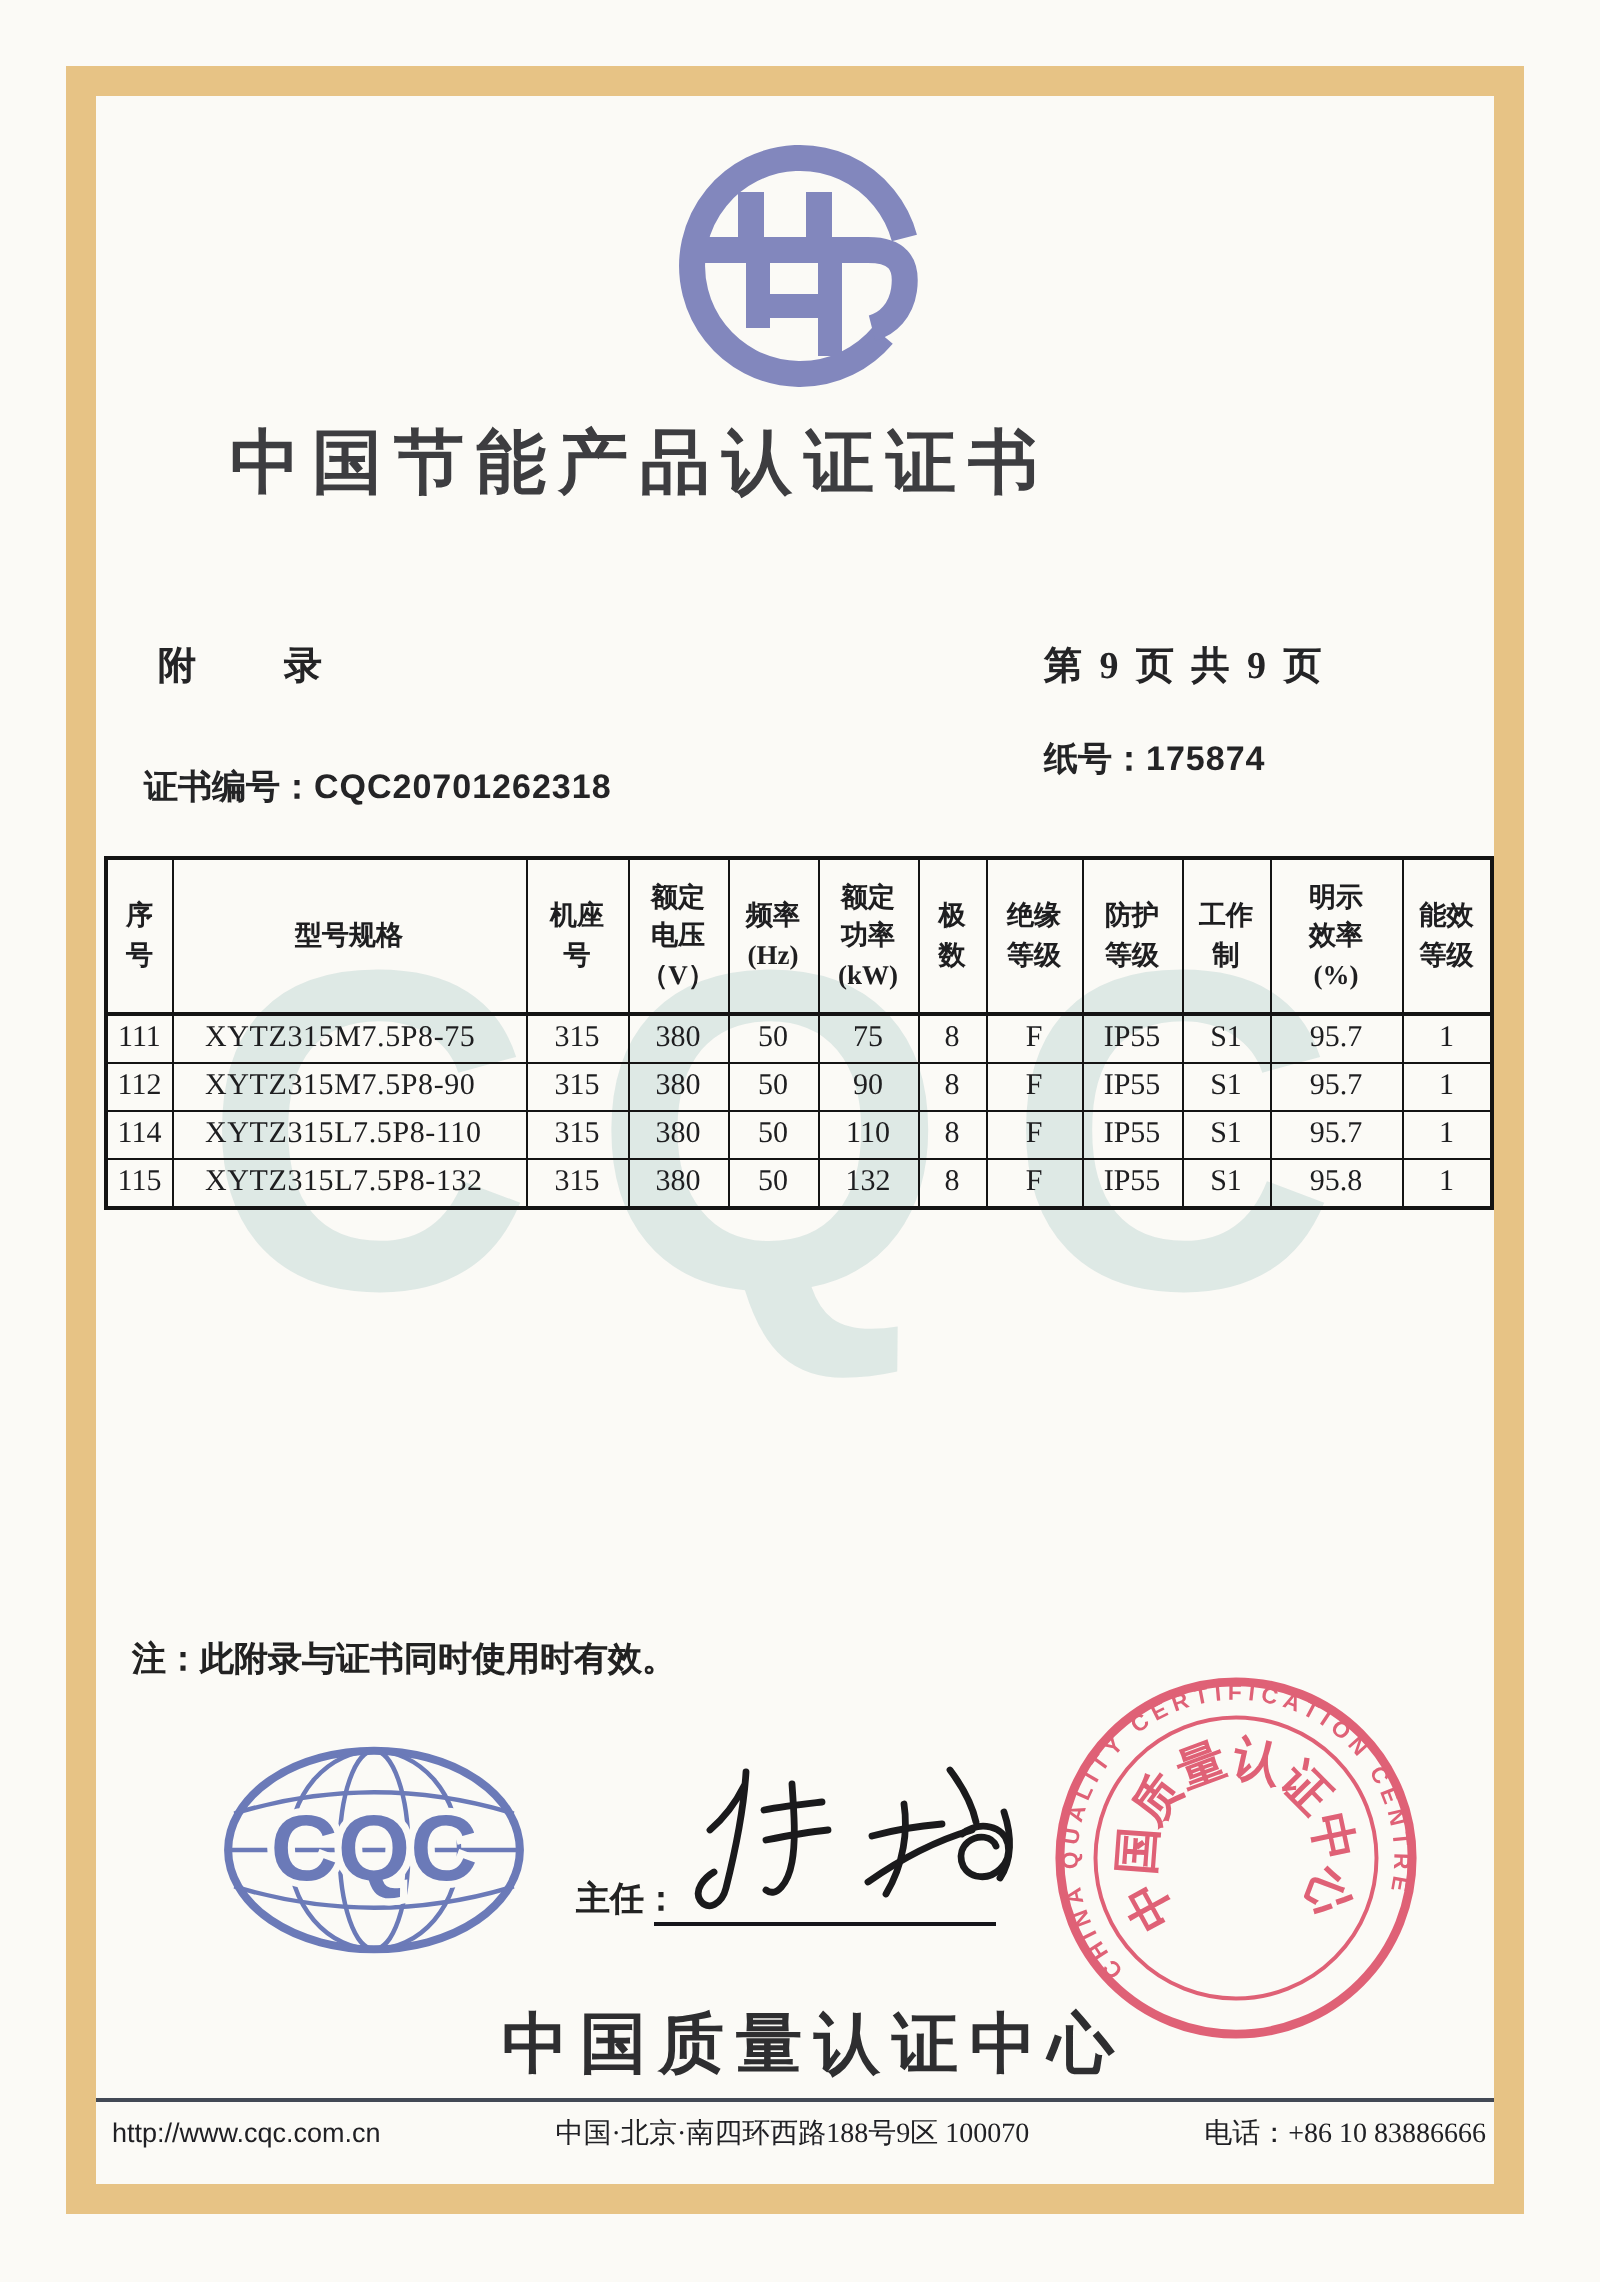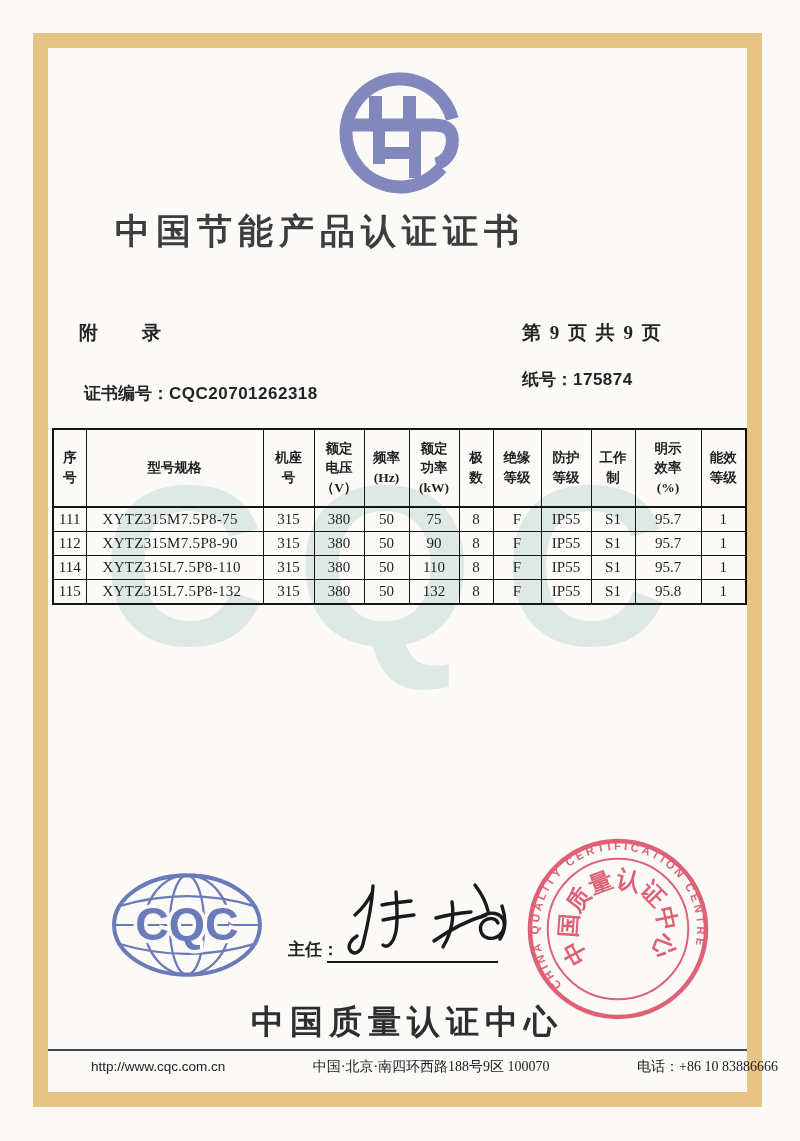--- a/index.html
+++ b/index.html
@@ -23,21 +23,21 @@
   .doc-title{
     position:absolute;left:0;top:208px;width:640px;
     text-align:center;
     font-family:"Liberation Sans","DejaVu Sans",sans-serif;
     font-size:35px;font-weight:600;letter-spacing:6px;color:#3d3d40;
   }
   
   .meta{position:absolute;font-size:19px;font-weight:600;color:#242426;white-space:pre;}
   .appendix{left:69px;top:320px;letter-spacing:2px;margin-left:10px;}
   .pageinfo{left:522px;top:320px;letter-spacing:2px;}
-  .certline{left:84px;top:382px;font-size:17px;}
+  .certline{left:72px;top:382px;font-size:17px;}
   .paperline{left:522px;top:368px;font-size:17px;}
   .meta .val{font-family:"Liberation Sans","DejaVu Sans",sans-serif;font-weight:600;letter-spacing:.5px;}
   
   .watermark{
     position:absolute;left:50%;top:452px;transform:translateX(-50%);
     font-family:"Liberation Sans","DejaVu Sans",sans-serif;
     font-size:228px;font-weight:800;line-height:1;
     color:rgba(168,200,195,0.34);
     letter-spacing:30px;white-space:nowrap;z-index:0;
   }
@@ -71,21 +71,21 @@
   .org-name{
     position:absolute;left:0;top:1000px;width:800px;text-align:center;
     font-family:"Liberation Sans","DejaVu Sans",sans-serif;
     font-size:33px;font-weight:700;letter-spacing:6px;color:#2e2e30;
     padding-left:14px;box-sizing:border-box;
   }
   .divider{position:absolute;left:48px;top:1049px;width:699px;height:2px;background:#434955;}
   .footer{
     position:absolute;left:48px;top:1058px;width:699px;
     display:flex;justify-content:space-between;align-items:baseline;
-    font-size:13.5px;color:#202024;margin-left:35px;
+    font-size:13.5px;color:#202024;
   }
   .footer .url{font-family:"Liberation Sans","DejaVu Sans",sans-serif;padding-left:8px;}
   .footer .addr,.footer .phone{font-size:14px;}
   .footer .phone{padding-right:4px;}
 </style>
 </head>
 <body>
 
 <div class="page">
 
@@ -211,20 +211,21 @@
           <td>8</td>
           <td>F</td>
           <td>IP55</td>
           <td>S1</td>
           <td>95.8</td>
           <td>1</td>
         </tr>
       </tbody>
   </table>
 
+  <div class="note">注：此附录与证书同时使用时有效。</div>
 
   <svg class="cqc-globe" viewBox="0 0 154 106">
     <g fill="none" stroke="#6b7ab8" stroke-width="2.2">
       <ellipse cx="77" cy="53" rx="72" ry="49" stroke-width="4"></ellipse>
       <ellipse cx="77" cy="53" rx="42" ry="49"></ellipse>
       <ellipse cx="77" cy="53" rx="17" ry="49"></ellipse>
       <path d="M 8 35 Q 77 14 146 35"></path>
       <path d="M 8 71 Q 77 92 146 71"></path>
       <path d="M 5 53 H 149"></path>
     </g>

